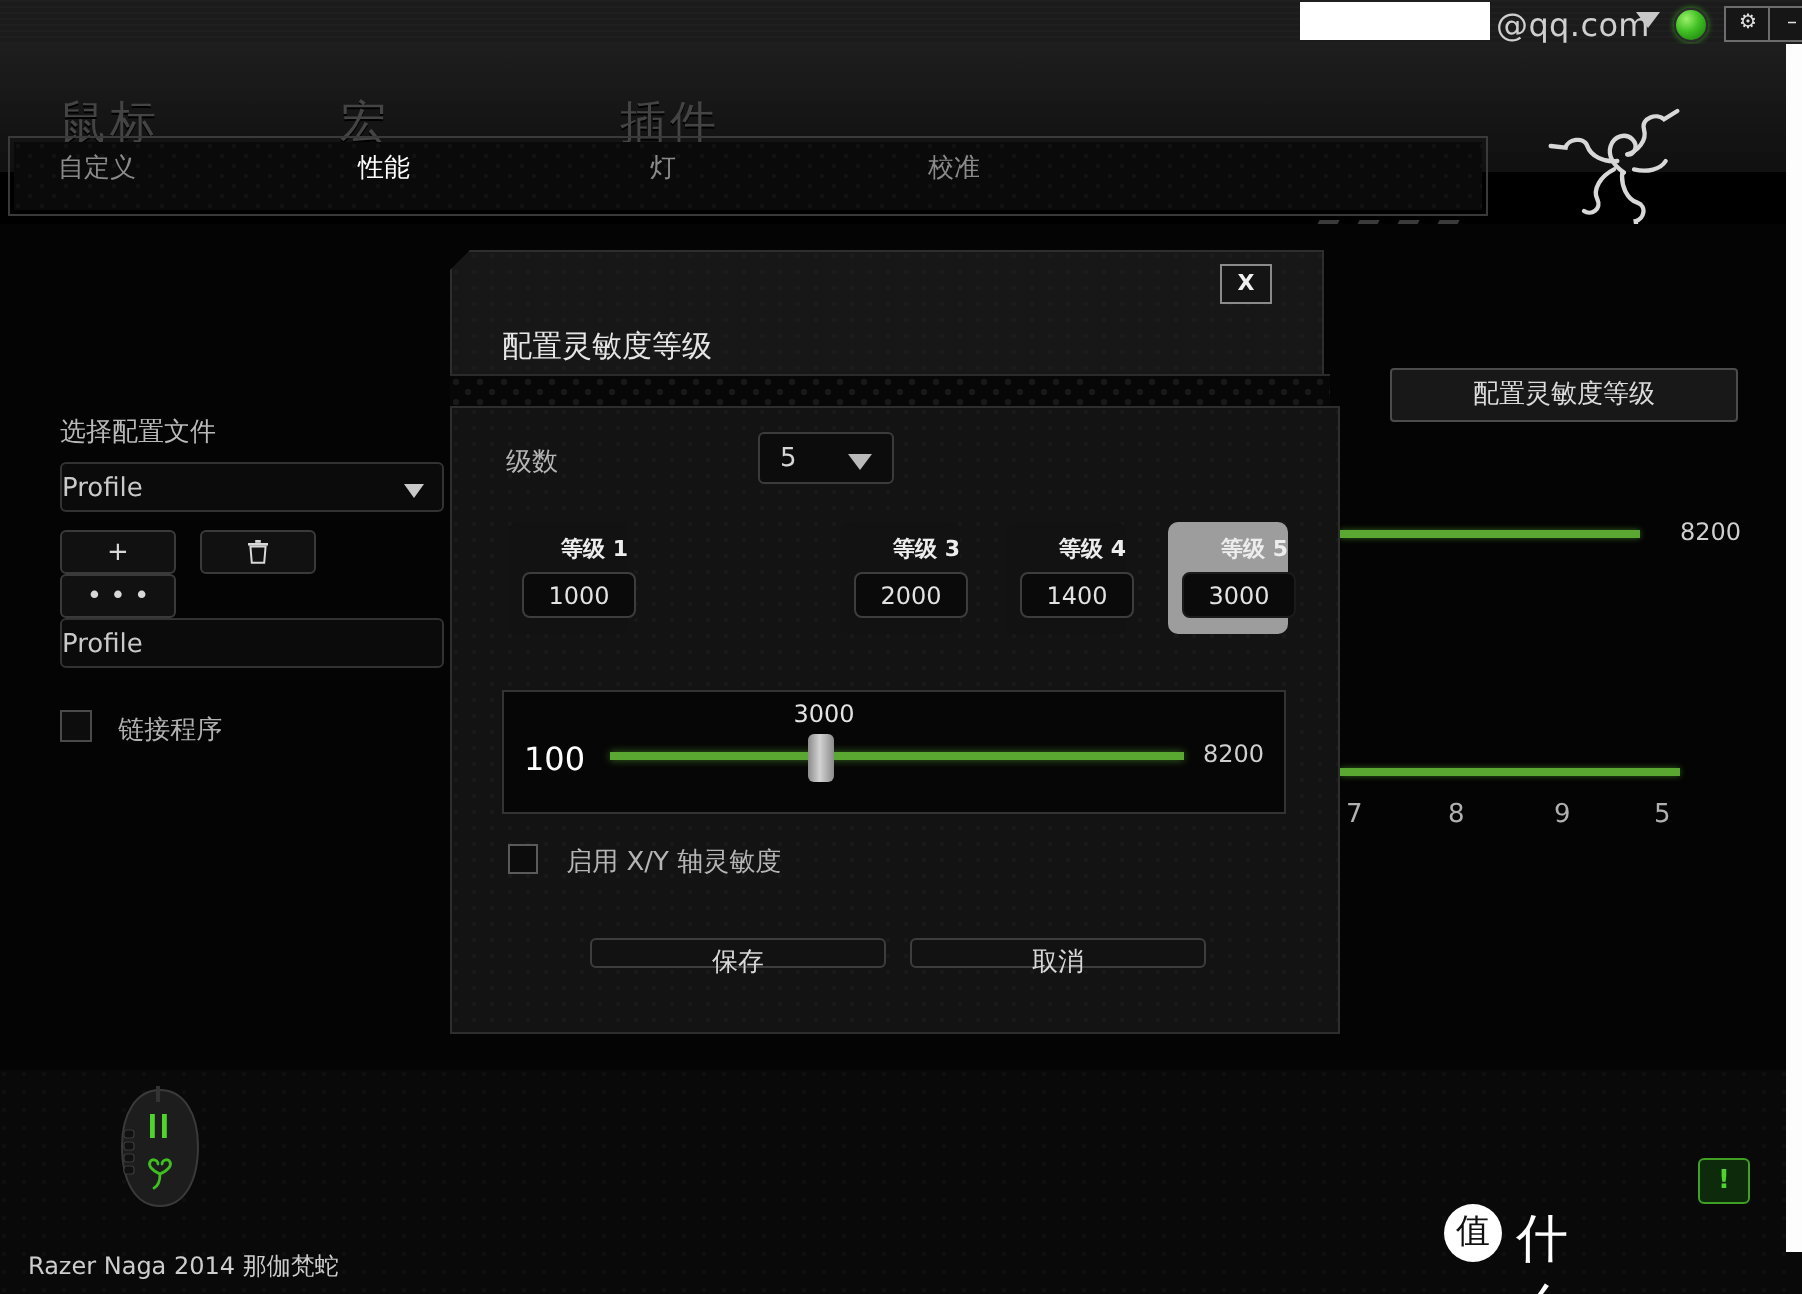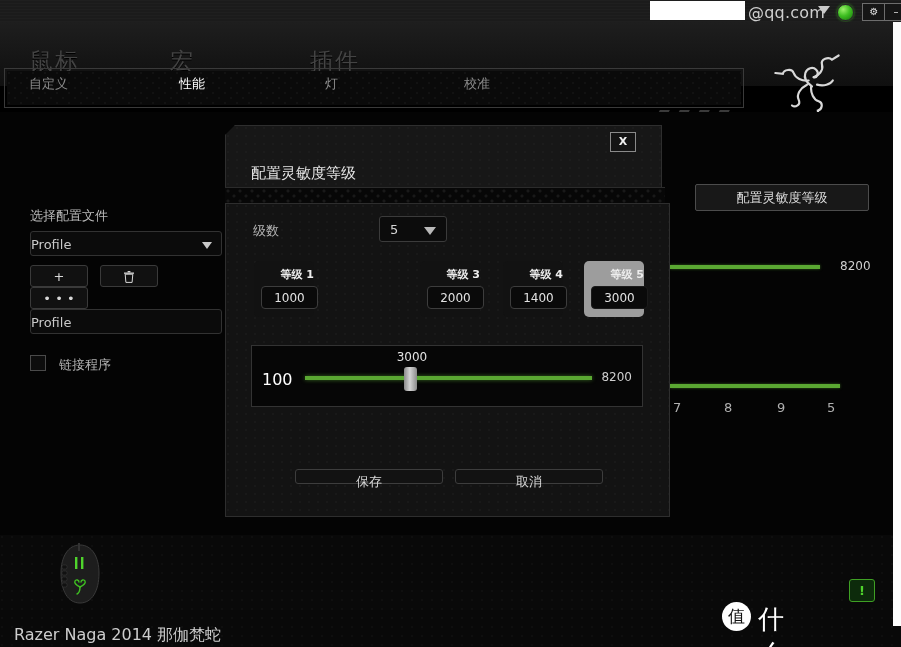--- a/index.html
+++ b/index.html
@@ -263,21 +263,21 @@
     background-size: 10px 9px;
   }
   #mouse-img {
     position: absolute;
     left: 54px; top: 8px;
     width: 52px; height: 62px;
   }
   #device-name {
     position: absolute;
     left: 14px; top: 90px;
-    font-size: 16px;
+    font-size: 12px;
     color: #cdcdcd;
   }
   #notify {
     position: absolute;
     left: 849px; top: 579px;
     width: 24px; height: 21px;
     background: #0d2b0b;
     border: 1px solid #3fa024;
     border-radius: 3px;
     color: #4fd42c;
@@ -643,20 +643,24 @@
       </div>
 
       <div id="slider-panel">
         <div id="sl-min">100</div>
         <div id="sl-max">8200</div>
         <div id="sl-track"></div>
         <div id="sl-value">3000</div>
         <div id="sl-thumb"></div>
       </div>
 
+      <div id="xy-row">
+        <span id="xy-box"></span>
+        <span id="xy-text">启用 X/Y 轴灵敏度</span>
+      </div>
 
       <div class="mbtn" id="btn-save">保存</div>
       <div class="mbtn" id="btn-cancel">取消</div>
     </div>
   </div>
 
   <div id="footer">
     <svg id="mouse-img" viewBox="0 0 52 62">
       <path d="M26 2 C14 2 7 14 7 30 C7 48 14 60 26 60 C38 60 45 48 45 30 C45 14 38 2 26 2 Z" fill="#1d1d1d" stroke="#3a3a3a" stroke-width="1"></path>
       <rect x="24" y="0" width="2" height="8" fill="#333"></rect>

